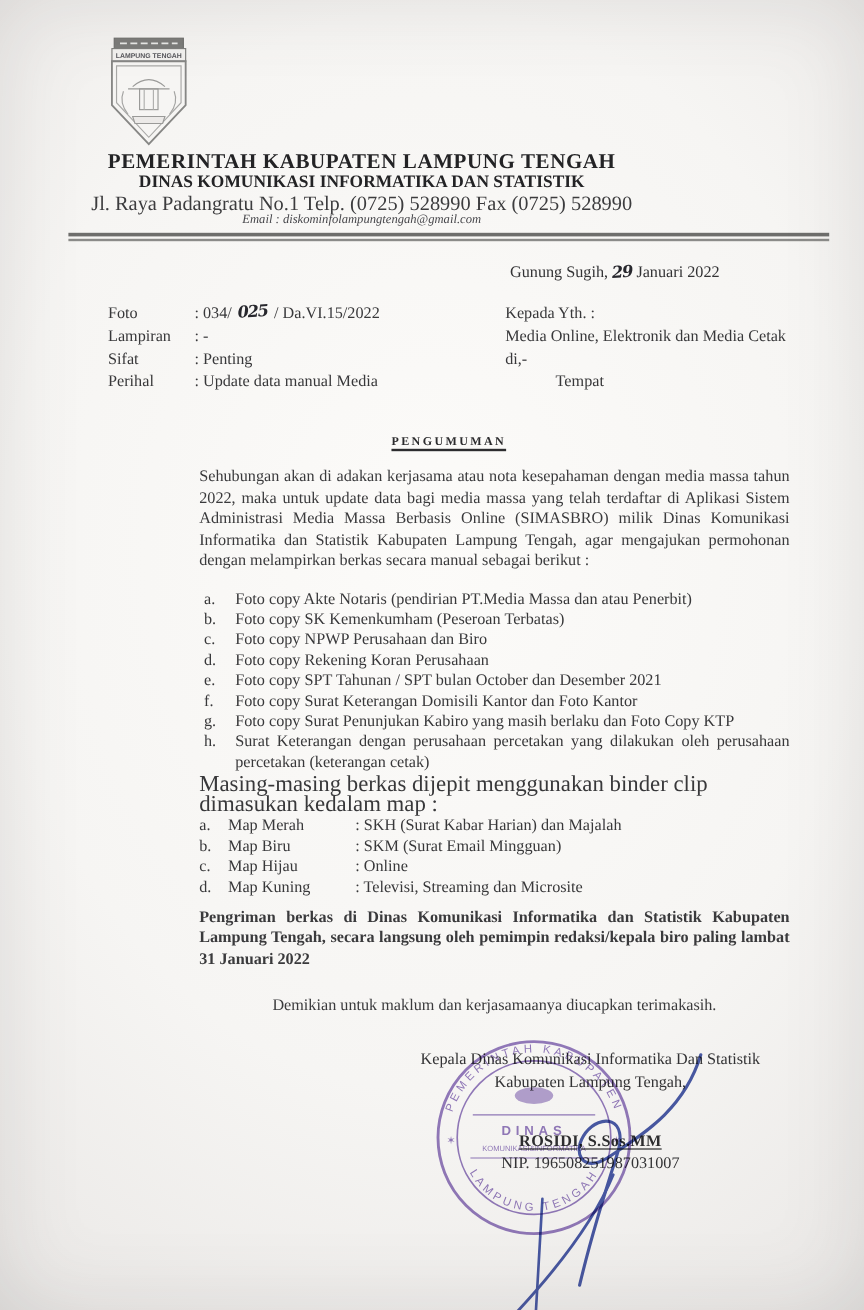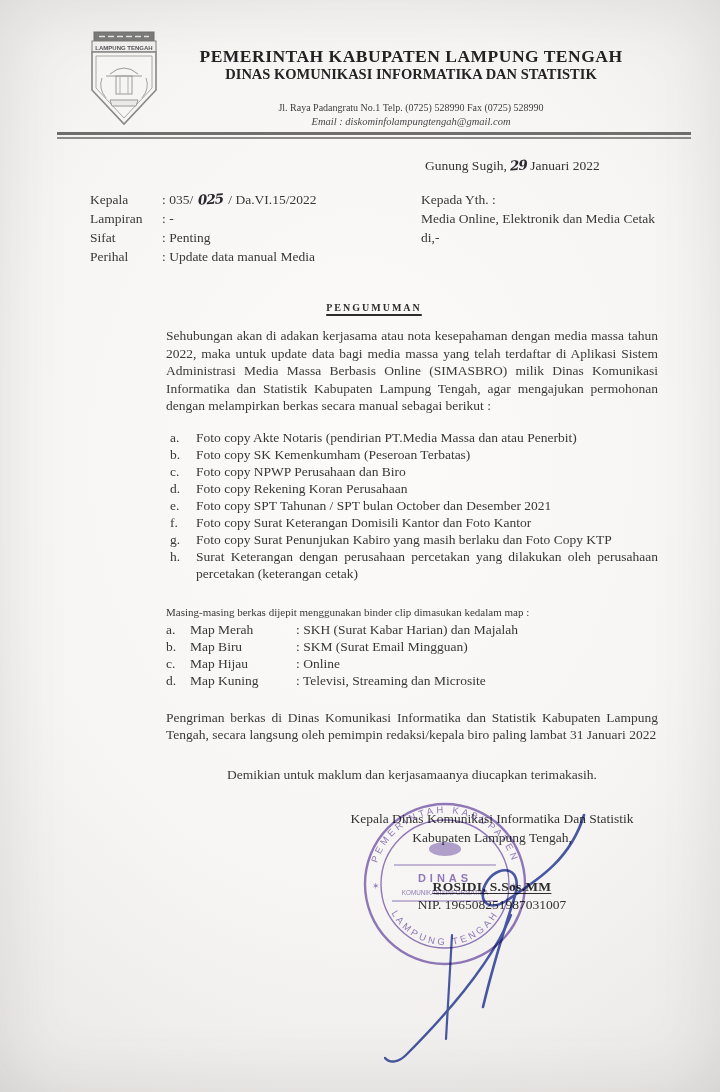--- a/index.html
+++ b/index.html
@@ -8,26 +8,26 @@
     position:relative;width:720px;height:1092px;overflow:hidden;
     background:radial-gradient(ellipse 90% 75% at 50% 42%, #fcfbf9 0%, #f6f5f3 55%, #eceae8 88%, #e3e2e0 100%);
     font-family:"Liberation Serif","DejaVu Serif",serif;
     color:#38383a;
   }
   .photo::after{content:"";position:absolute;inset:0;pointer-events:none;
     box-shadow:inset 0 0 70px rgba(90,88,84,.14);}
   .page{padding:26px 62px 0 90px;}
 
   
-  .letterhead{display:flex;align-items:flex-end;margin-left:-14px;}
+  .letterhead{display:flex;align-items:flex-start;margin-left:-14px;flex-direction:column;}
   .crest{flex:0 0 96px;margin-top:2px;}
   .lh-text{flex:1;text-align:center;color:#232325;padding-right:8px;}
   .lh1{font-size:17.5px;font-weight:bold;letter-spacing:.5px;line-height:20px;}
   .lh2{font-size:14.5px;font-weight:bold;line-height:17px;}
-  .lh3{font-size:10px;line-height:14px;margin-top:18px;color:#3c3c3e;}
+  .lh3{font-size:17px;line-height:14px;margin-top:2px;color:#3c3c3e;}
   .lh4{font-size:10.5px;line-height:13px;color:#3c3c3e;}
   .lh5{font-size:10.5px;line-height:13px;font-style:italic;color:#46464a;}
   .rule{margin:4px -33px 0 -33px;border-top:3px solid #6e6e6c;border-bottom:2px solid #8b8b89;height:2px;}
 
   
   .dateline{margin-top:18px;margin-left:335px;font-size:13.5px;color:#333335;}
   .hand{font-family:"DejaVu Serif",serif;font-style:italic;font-weight:bold;
         display:inline-block;transform:rotate(-4deg);color:#27272d;letter-spacing:-1px;}
   .meta-wrap{display:flex;margin-top:16px;font-size:13.5px;}
   .meta{flex:1;}
@@ -39,26 +39,26 @@
 
   
   .doc-title{margin-top:36px;text-align:center;font-size:10px;font-weight:bold;
      letter-spacing:2px;color:#2c2c2e;}
   .doc-title span{text-decoration:underline;text-underline-offset:3px;text-decoration-thickness:1.5px;}
   .para{margin:14px 0 0 76px;font-size:13.5px;line-height:17.5px;text-align:justify;color:#3a3a3c;}
   .req-list{margin:14px 0 0 80px;font-size:13.5px;}
   .req-item{display:flex;line-height:17px;}
   .req-marker{width:26px;flex:none;}
   .req-text{flex:1;text-align:justify;}
-  .map-intro{margin:22px 0 0 76px;font-size:11px;line-height:17px;}
+  .map-intro{margin:2px 0 0 76px;font-size:19px;line-height:17px;}
   .map-list{margin:0 0 0 76px;font-size:13.5px;}
   .map-row{display:flex;line-height:17px;}
   .map-marker{width:24px;flex:none;}
   .map-name{width:106px;flex:none;}
-  .p2{margin-top:20px;}
+  .p2{margin-top:8px;font-weight:bold;}
   .p3{margin-top:22px;text-align:center;}
 
   
   .sig-block{position:relative;margin:26px 0 0 auto;width:332px;text-align:center;
      font-size:13.5px;color:#333335;height:300px;}
   .sig-line{line-height:19px;}
   .sig-name{margin-top:32px;font-weight:bold;text-decoration:underline;
      text-underline-offset:2px;letter-spacing:.3px;color:#2d2d2f;}
   .sig-nip{line-height:19px;}
   .stamp-svg{position:absolute;left:34px;top:-10px;mix-blend-mode:multiply;
@@ -108,42 +108,43 @@
 
     <div class="dateline">
       <span>Gunung Sugih,</span>
       <span class="hand">29</span>
       <span>Januari 2022</span>
     </div>
 
     <div class="meta-wrap">
       <div class="meta">
         <div class="meta-row">
-          <span class="meta-label">Kepala</span>
-          <span class="meta-sep">: 035/</span>
+          <span class="meta-label">Foto</span>
+          <span class="meta-sep">: 034/</span>
           <span class="hand" style="margin:0 5px;">025</span>
           <span>/ Da.VI.15/2022</span>
         </div>
         <div class="meta-row">
           <span class="meta-label">Lampiran</span>
           <span>: -</span>
         </div>
         <div class="meta-row">
           <span class="meta-label">Sifat</span>
           <span>: Penting</span>
         </div>
         <div class="meta-row">
           <span class="meta-label">Perihal</span>
           <span>: Update data manual Media</span>
         </div>
       </div>
       <div class="kepada">
         <div>Kepada Yth. :</div>
         <div>Media Online, Elektronik dan Media Cetak</div>
         <div>di,-</div>
+        <div class="kepada-tempat">Tempat</div>
       </div>
     </div>
 
     <div class="doc-title">
       <span>PENGUMUMAN</span>
     </div>
 
     <p class="para">Sehubungan akan di adakan kerjasama atau nota kesepahaman dengan media massa tahun 2022, maka untuk update data bagi media massa yang telah terdaftar di Aplikasi Sistem Administrasi Media Massa Berbasis Online (SIMASBRO) milik Dinas Komunikasi Informatika dan Statistik Kabupaten Lampung Tengah, agar mengajukan permohonan dengan melampirkan berkas secara manual sebagai berikut :</p>
 
     <div class="req-list">

